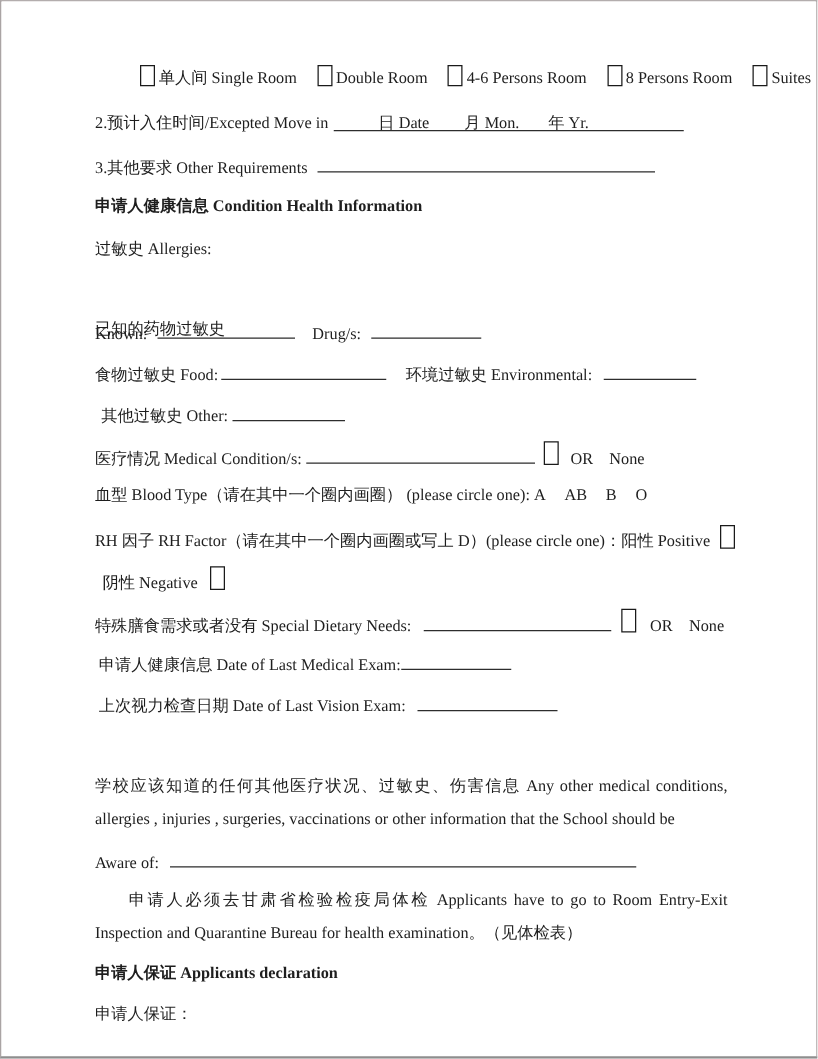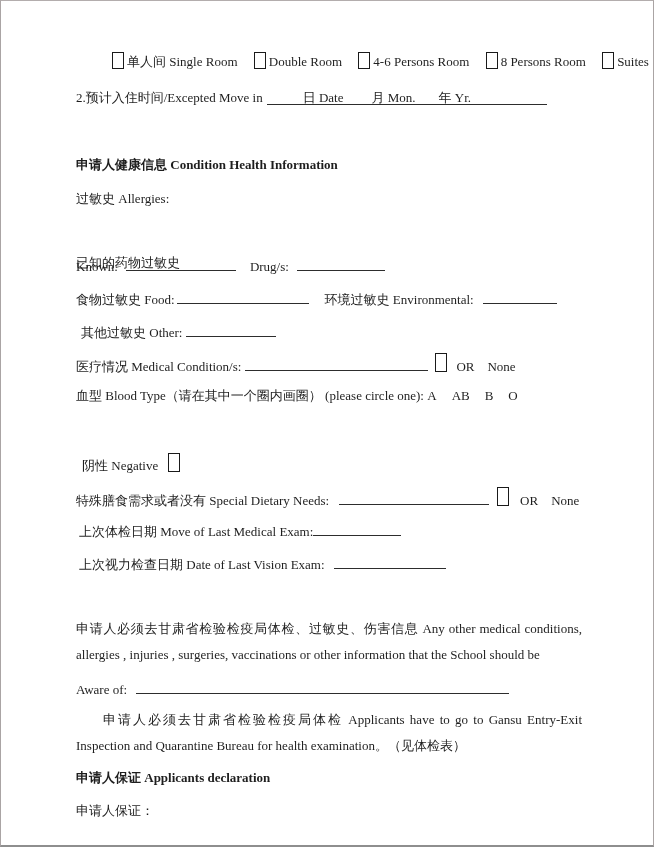--- a/index.html
+++ b/index.html
@@ -48,20 +48,23 @@
     <span class="opt"><span class="cb"></span><span>Double Room</span></span>
     <span class="opt"><span class="cb"></span><span>4-6 Persons Room</span></span>
     <span class="opt"><span class="cb"></span><span>8 Persons Room</span></span>
     <span class="opt"><span class="cb"></span><span>Suites</span></span>
   </div>
 
   <div class="line" style="top:88px;">
     <span>2.预计入住时间/Excepted Move in</span><span class="ul" style="width:280px;margin-left:4px;"><span style="margin-left:36px;">日 Date</span><span style="margin-left:28px;">月 Mon.</span><span style="margin-left:23px;">年 Yr.</span></span>
   </div>
 
+  <div class="line" style="top:121px;">
+    <span>3.其他要求 Other Requirements</span><span class="ul" style="width:270px;margin-left:8px;"></span>
+  </div>
 
   <div class="line b" style="top:155px;">申请人健康信息 Condition Health Information</div>
 
   <div class="line" style="top:189px;">过敏史 Allergies:</div>
 
   <div class="line" style="top:221px;margin-top:32px;">已知的药物过敏史</div>
 
   <div class="line" style="top:254px;">
     <span>Known:</span><span class="ul" style="width:110px;margin-left:8px;"></span><span style="margin-left:14px;">Drug/s:</span><span class="ul" style="width:88px;margin-left:8px;"></span>
   </div>
@@ -75,43 +78,46 @@
   </div>
 
   <div class="line" style="top:352px;text-align:right;">
     <span>医疗情况 Medical Condition/s:</span><span class="ul" style="width:183px;margin-left:4px;"></span><span class="cb" style="margin-left:7px;height:17px;vertical-align:-1px;"></span><span style="margin-left:9px;">OR</span><span style="margin-left:13px;">None</span>
   </div>
 
   <div class="line" style="top:386px;">
     <span>血型 Blood Type（请在其中一个圈内画圈） (please circle one): A</span><span class="bt-opt">AB</span><span class="bt-opt">B</span><span class="bt-opt">O</span>
   </div>
 
+  <div class="line" style="top:419px;">
+    <span>RH 因子 RH Factor（请在其中一个圈内画圈或写上 D）(please circle one)：阳性 Positive</span><span class="cb" style="margin-left:8px;height:17px;vertical-align:-2px;"></span>
+  </div>
 
   <div class="line" style="top:452px;left:81px;">
     <span>阴性  Negative</span><span class="cb" style="margin-left:10px;height:17px;vertical-align:-2px;"></span>
   </div>
 
   <div class="line" style="top:486px;">
     <span>特殊膳食需求或者没有 Special Dietary Needs:</span><span class="ul ul-thick" style="width:150px;margin-left:10px;"></span><span class="cb" style="margin-left:8px;height:17px;vertical-align:-1px;"></span><span style="margin-left:11px;">OR</span><span style="margin-left:13px;">None</span>
   </div>
 
   <div class="line" style="top:519px;left:78px;">
-    <span>上次体检日期 Move of Last Medical Exam:</span><span class="ul" style="width:88px;"></span>
+    <span>申请人健康信息 Date of Last Medical Exam:</span><span class="ul" style="width:88px;"></span>
   </div>
 
   <div class="line" style="top:552px;left:78px;">
     <span>上次视力检查日期 Date of Last Vision Exam:</span><span class="ul" style="width:112px;margin-left:9px;"></span>
   </div>
 
 
-  <div class="para" style="top:615px;">申请人必须去甘肃省检验检疫局体检、过敏史、伤害信息 Any other medical conditions, allergies , injuries , surgeries, vaccinations or other information that the School should be</div>
+  <div class="para" style="top:615px;">学校应该知道的任何其他医疗状况、过敏史、伤害信息 Any other medical conditions, allergies , injuries , surgeries, vaccinations or other information that the School should be</div>
 
   <div class="line" style="top:677px;">
     <span>Aware of:</span><span class="ul" style="width:373px;margin-left:9px;"></span>
   </div>
 
-  <div class="para" style="top:706px;text-indent:27px;">申请人必须去甘肃省检验检疫局体检 Applicants have to go to Gansu Entry-Exit Inspection and Quarantine Bureau for health examination。（见体检表）</div>
+  <div class="para" style="top:706px;text-indent:27px;">申请人必须去甘肃省检验检疫局体检 Applicants have to go to Room Entry-Exit Inspection and Quarantine Bureau for health examination。（见体检表）</div>
 
   <div class="line b" style="top:768px;">申请人保证 Applicants declaration</div>
 
   <div class="line" style="top:801px;">申请人保证：</div>
 
 </div>
 
 </body></html>

